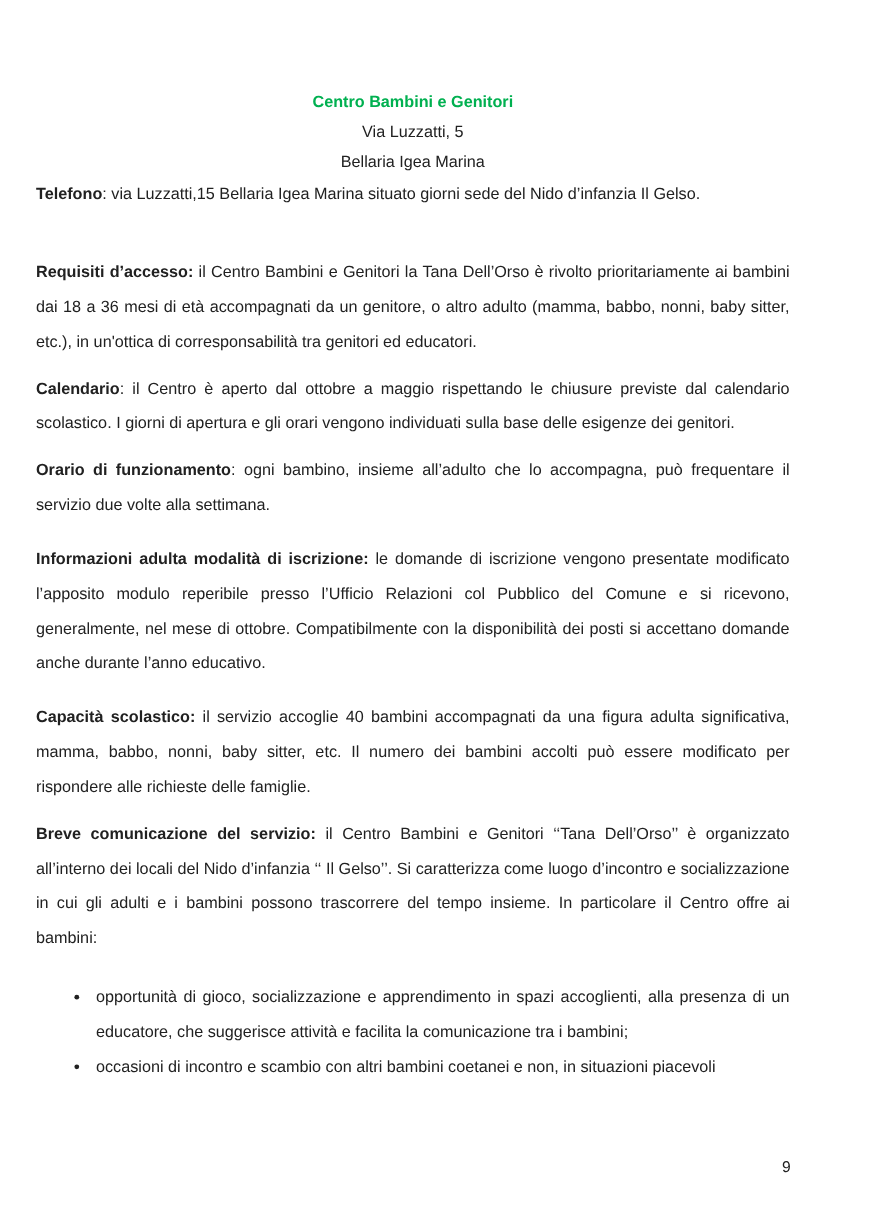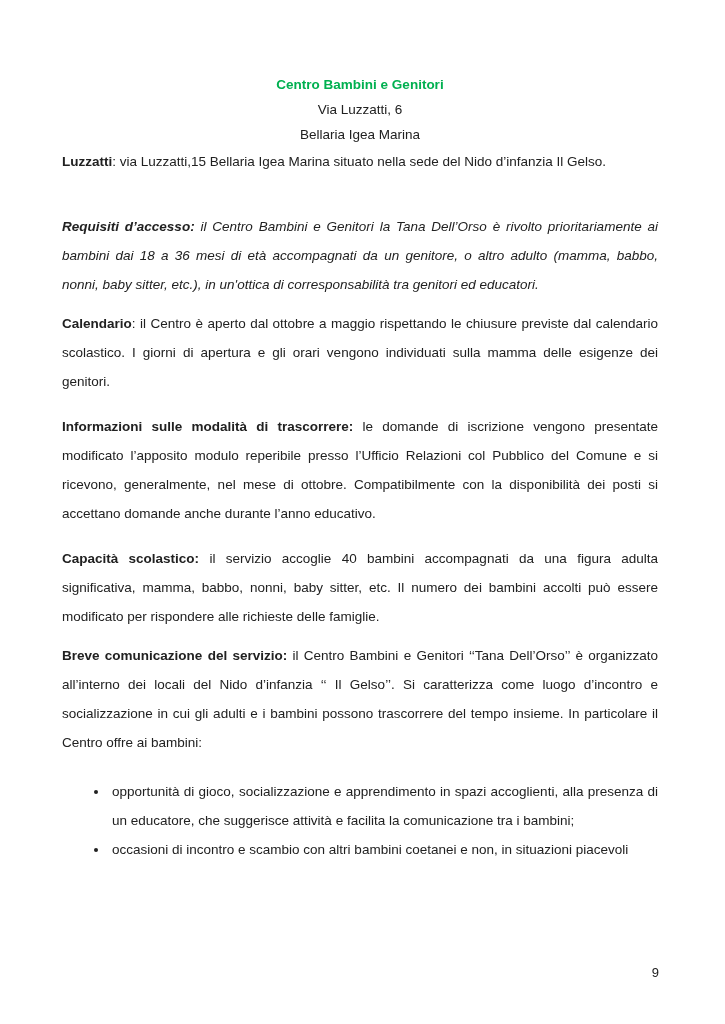--- a/index.html
+++ b/index.html
@@ -9,37 +9,37 @@
     background: #ffffff;
   }
   .page {
     position: relative;
     width: 725px;
     height: 1024px;
     background: #ffffff;
     font-family: "Liberation Sans", sans-serif;
     font-size: 13.5px;
     color: #212121;
-    padding: 72px 67px 40px 62px;
+    padding: 72px 67px 40px 30px;
     overflow: hidden;
   }
   .header { text-align: center; }
   .header > div { line-height: 25px; }
   .doc-title {
     color: var(--title_green, #00B050);
     font-weight: bold;
   }
   .doc-subtitle { font-weight: bold; }
   .para {
     margin: 0 0 10px 0;
     line-height: 29px;
     text-align: justify;
   }
   .para .lead { font-weight: bold; }
-  .gap-xl { margin-top: 36px; font-style: italic; }
+  .gap-xl { margin-top: 36px; }
   .gap-md { margin-top: 16px; }
   .bullets {
     margin: 20px 0 0 0;
     padding-left: 47px;
     list-style: disc;
   }
   .bullets li {
     line-height: 29px;
     text-align: justify;
     padding-left: 3px;
@@ -52,34 +52,35 @@
     color: #212121;
   }
 </style>
 </head>
 <body>
 
 <div class="page">
 
   <div class="header">
     <div class="doc-title">Centro Bambini e Genitori</div>
-    <div class="addr">Via Luzzatti, 6</div>
+    <div class="addr">Via Luzzatti, 5</div>
     <div class="addr">Bellaria Igea Marina</div>
   </div>
 
 
-  <p class="para"><strong class="lead">Luzzatti</strong><span>: via Luzzatti,15 Bellaria Igea Marina situato nella sede del Nido d’infanzia Il Gelso.</span></p>
+  <p class="para"><strong class="lead">Telefono</strong><span>: via Luzzatti,15 Bellaria Igea Marina situato giorni sede del Nido d’infanzia Il Gelso.</span></p>
 
 
   <p class="para gap-xl"><strong class="lead">Requisiti d’accesso:</strong><span> il Centro Bambini e Genitori la Tana Dell’Orso è rivolto prioritariamente ai bambini dai 18 a 36 mesi di età accompagnati da un genitore, o altro adulto (mamma, babbo, nonni, baby sitter, etc.), in un'ottica di corresponsabilità tra genitori ed educatori.</span></p>
 
-  <p class="para"><strong class="lead">Calendario</strong><span>: il Centro è aperto dal ottobre a maggio rispettando le chiusure previste dal calendario scolastico. I giorni di apertura e gli orari vengono individuati sulla mamma delle esigenze dei genitori.</span></p>
+  <p class="para"><strong class="lead">Calendario</strong><span>: il Centro è aperto dal ottobre a maggio rispettando le chiusure previste dal calendario scolastico. I giorni di apertura e gli orari vengono individuati sulla base delle esigenze dei genitori.</span></p>
 
+  <p class="para"><strong class="lead">Orario di funzionamento</strong><span>: ogni bambino, insieme all’adulto che lo accompagna, può frequentare il servizio due volte alla settimana.</span></p>
 
-  <p class="para gap-md"><strong class="lead">Informazioni sulle modalità di trascorrere:</strong><span> le domande di iscrizione vengono presentate modificato l’apposito modulo reperibile presso l’Ufficio Relazioni col Pubblico del Comune e si ricevono, generalmente, nel mese di ottobre. Compatibilmente con la disponibilità dei posti si accettano domande anche durante l’anno educativo.</span></p>
+  <p class="para gap-md"><strong class="lead">Informazioni adulta modalità di iscrizione:</strong><span> le domande di iscrizione vengono presentate modificato l’apposito modulo reperibile presso l’Ufficio Relazioni col Pubblico del Comune e si ricevono, generalmente, nel mese di ottobre. Compatibilmente con la disponibilità dei posti si accettano domande anche durante l’anno educativo.</span></p>
 
   <p class="para gap-md"><strong class="lead">Capacità scolastico:</strong><span> il servizio accoglie 40 bambini accompagnati da una figura adulta significativa, mamma, babbo, nonni, baby sitter, etc. Il numero dei bambini accolti può essere modificato per rispondere alle richieste delle famiglie.</span></p>
 
   <p class="para"><strong class="lead">Breve comunicazione del servizio:</strong><span> il Centro Bambini e Genitori ‘‘Tana Dell’Orso’’ è organizzato all’interno dei locali del Nido d’infanzia ‘‘ Il Gelso’’. Si caratterizza come luogo d’incontro e socializzazione in cui gli adulti e i bambini possono trascorrere del tempo insieme. In particolare il Centro offre ai bambini:</span></p>
 
   <ul class="bullets">
     <li>opportunità di gioco, socializzazione e apprendimento in spazi accoglienti, alla presenza di un educatore, che suggerisce attività e facilita la comunicazione tra i bambini;</li>
     <li>occasioni di incontro e scambio con altri bambini coetanei e non, in situazioni piacevoli</li>
   </ul>
 

